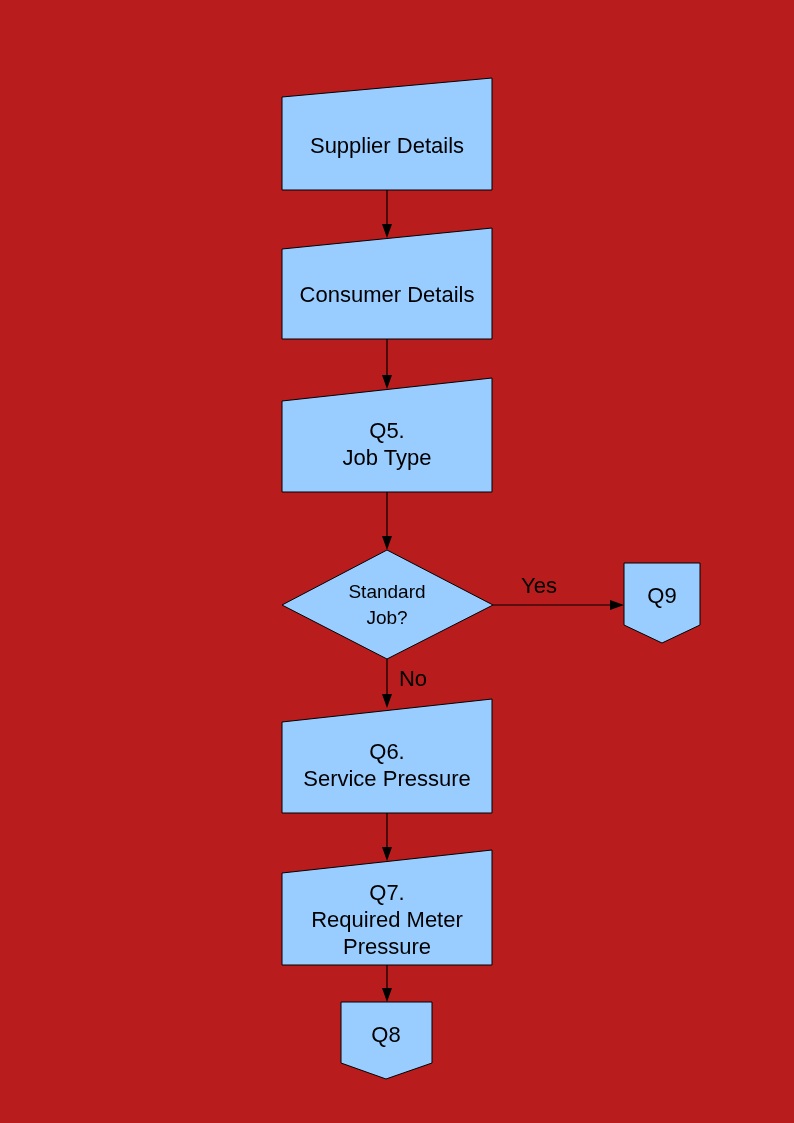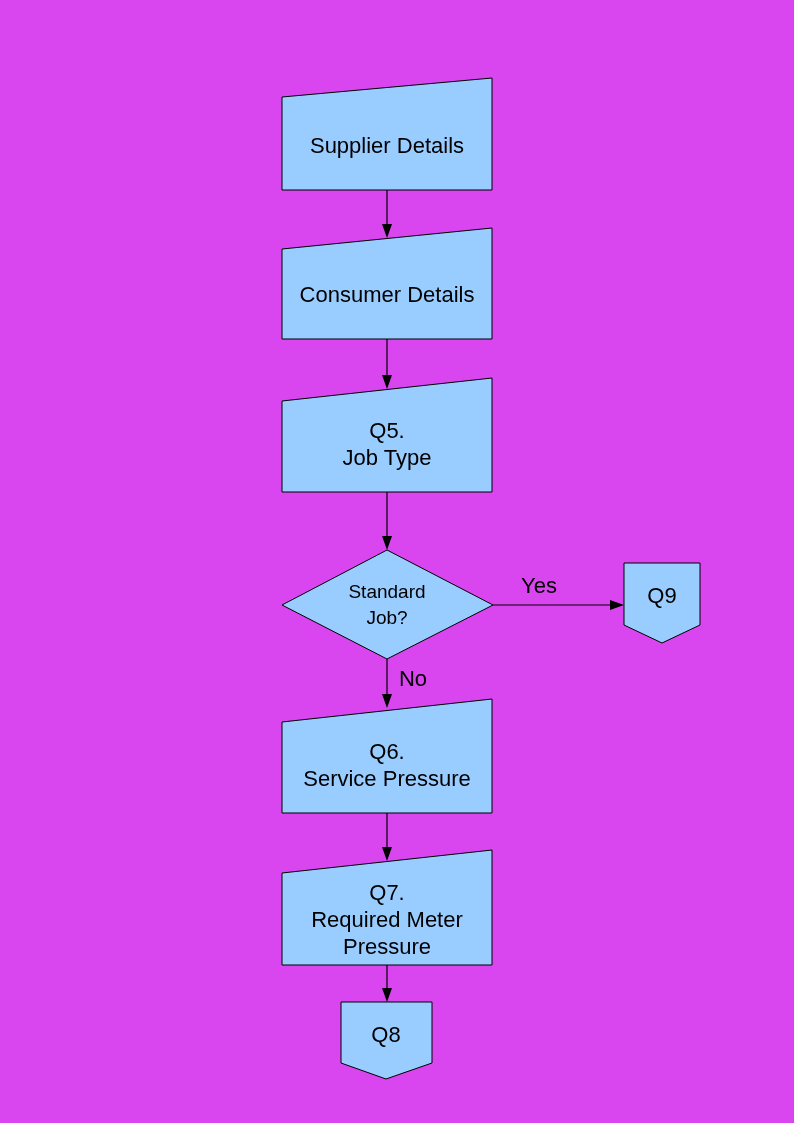--- a/index.html
+++ b/index.html
@@ -7,21 +7,21 @@
     padding: 0;
     background: #FFFFFF;
     width: 794px;
     height: 1123px;
     overflow: hidden;
   }
   #canvas-wrap {
     position: relative;
     width: 794px;
     height: 1123px;
-    background: #d946ef;
+    background: #b91c1c;
   }
   svg {
     display: block;
   }
   svg text {
     font-family: "Liberation Sans", sans-serif;
     fill: #000000;
     text-anchor: middle;
   }
   .node-label   { font-size: 22px; }

